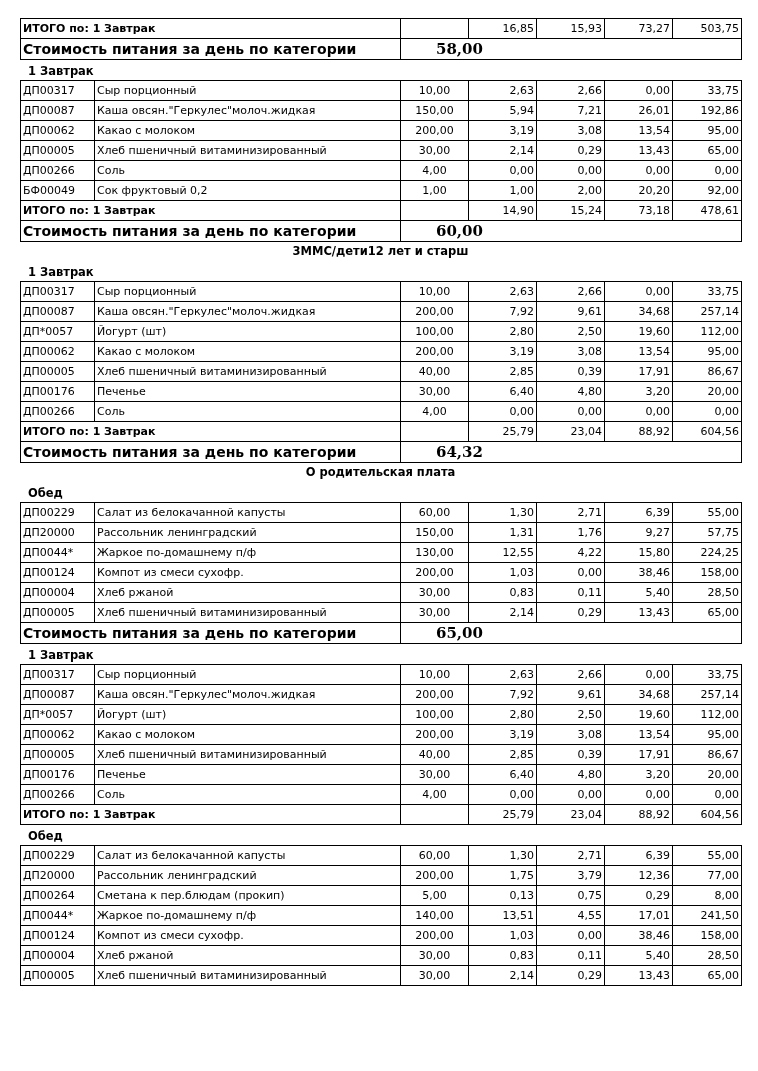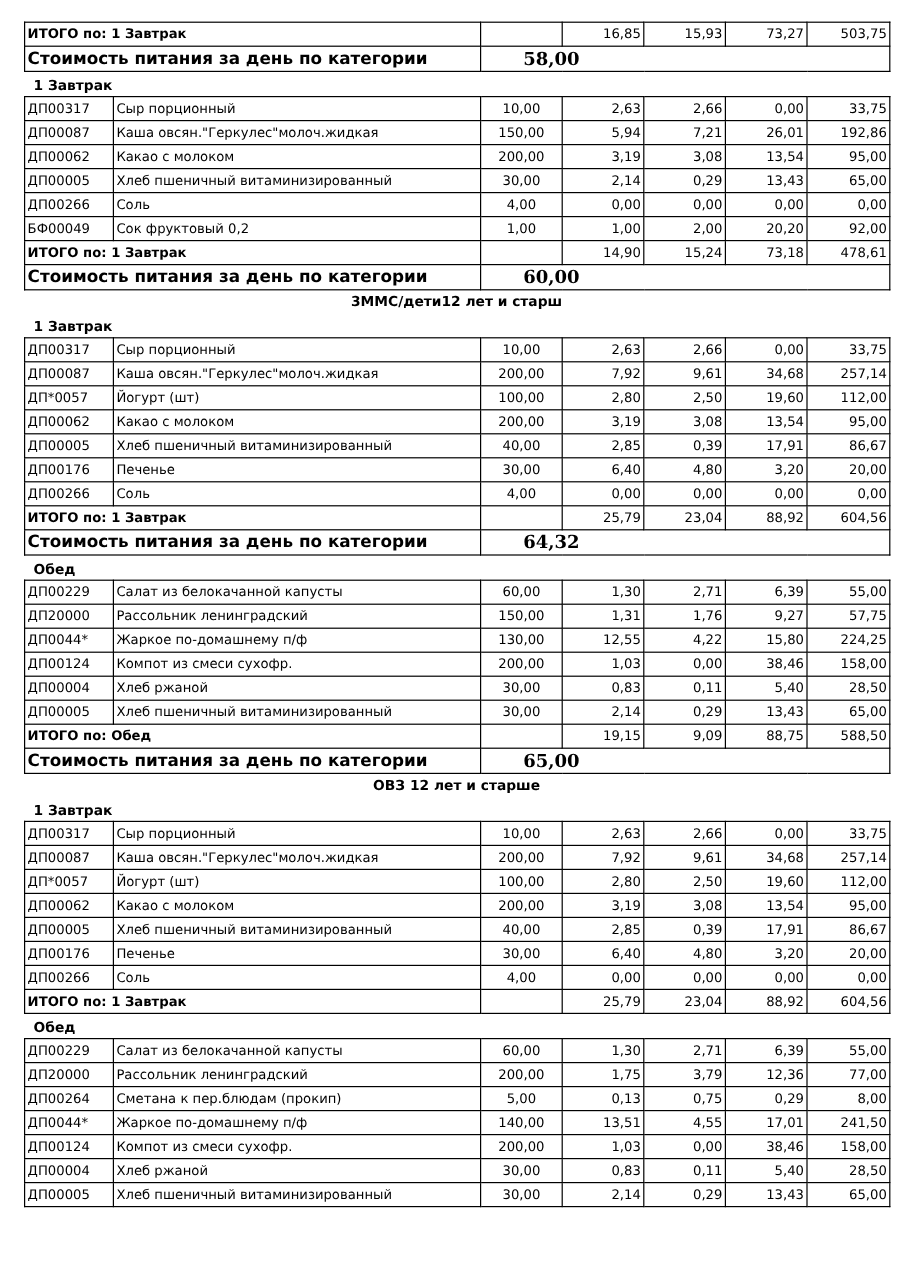--- a/index.html
+++ b/index.html
@@ -241,20 +241,21 @@
                 <tr class="cost">
                   <td class="cost-label" colspan="2">Стоимость питания за день по категории</td>
                   <td class="cost-value" colspan="5">64,32</td>
                 </tr>
               </tbody>
     </table>
   </div>
         </div>
   </div>
       <div class="category">
+    <div class="category-title">О родительская плата</div>
     <div class="meals">
           <div class="meal">
     <div class="meal-title">Обед</div>
     <table class="grid">
       <colgroup>
                 <col class="c1">
                 <col class="c2">
                 <col class="c3">
                 <col class="c4">
                 <col class="c5">
@@ -309,39 +310,30 @@
                 </tr>
                 <tr>
                   <td>ДП00005</td>
                   <td>Хлеб пшеничный витаминизированный</td>
                   <td class="qty">30,00</td>
                   <td class="num">2,14</td>
                   <td class="num">0,29</td>
                   <td class="num">13,43</td>
                   <td class="num">65,00</td>
                 </tr>
-                <tr class="total">
-                  <td colspan="2">ИТОГО по: Обед</td>
-                  <td></td>
-                  <td class="num">19,15</td>
-                  <td class="num">9,09</td>
-                  <td class="num">88,75</td>
-                  <td class="num">588,50</td>
-                </tr>
                 <tr class="cost">
                   <td class="cost-label" colspan="2">Стоимость питания за день по категории</td>
                   <td class="cost-value" colspan="5">65,00</td>
                 </tr>
               </tbody>
     </table>
   </div>
         </div>
   </div>
       <div class="category">
-    <div class="category-title">ОВЗ 12 лет и старше</div>
     <div class="meals">
           <div class="meal">
     <div class="meal-title">1 Завтрак</div>
     <table class="grid">
       <colgroup>
                 <col class="c1">
                 <col class="c2">
                 <col class="c3">
                 <col class="c4">
                 <col class="c5">

